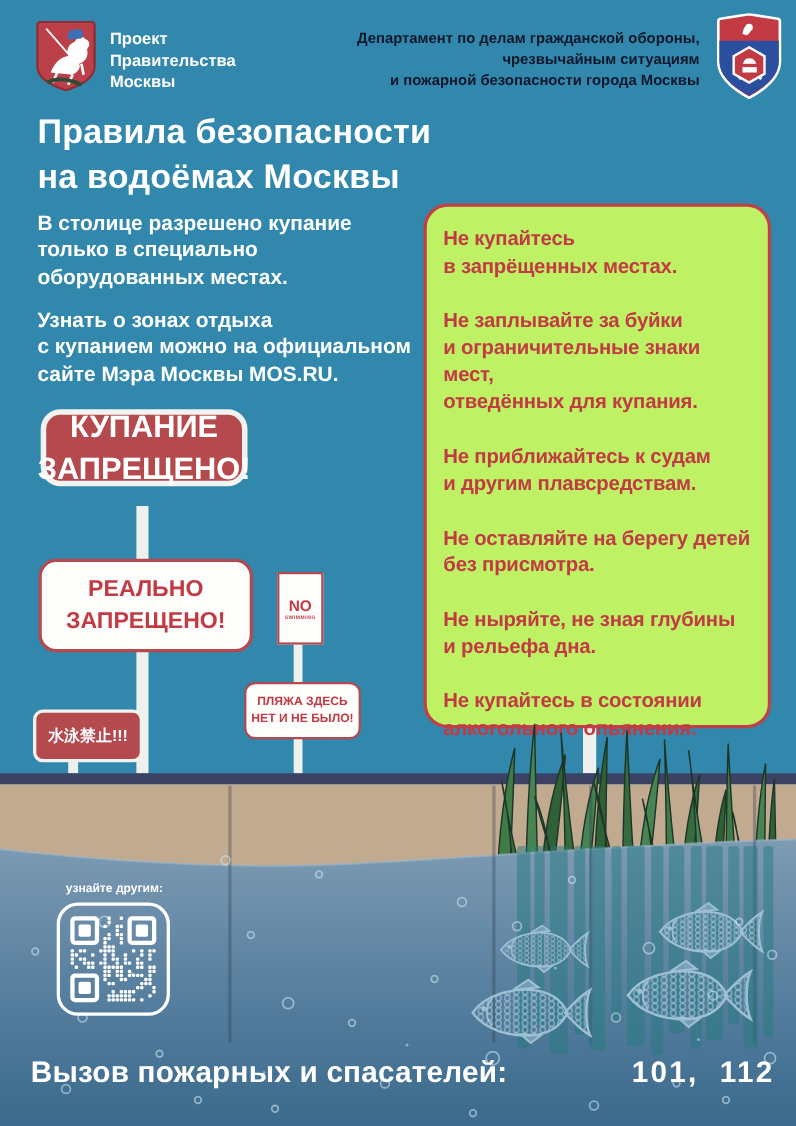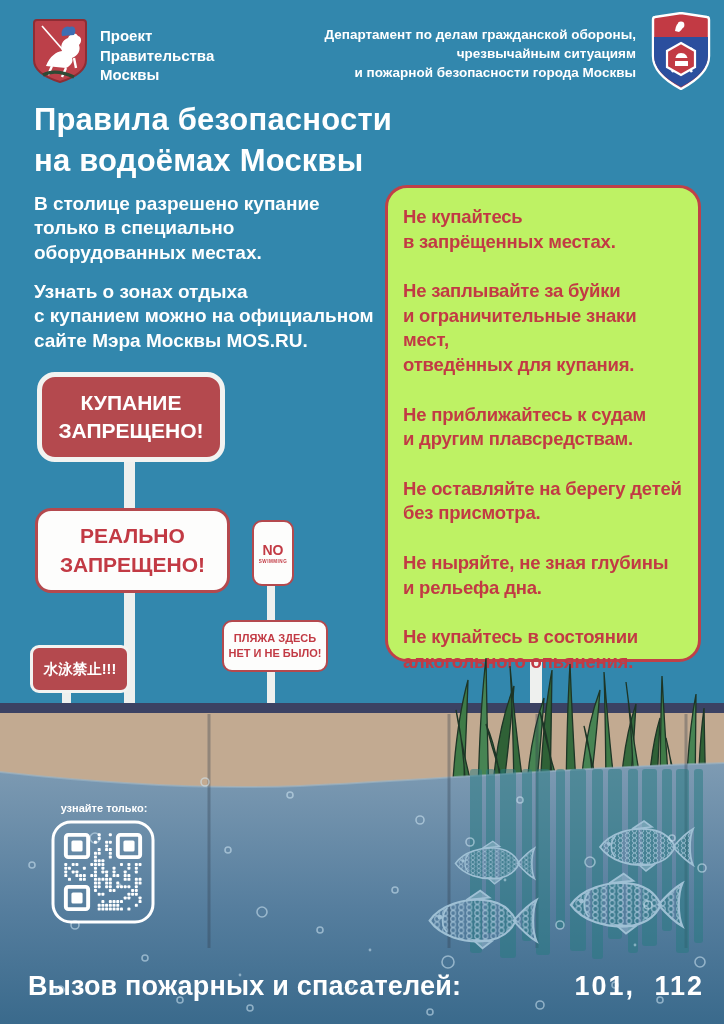--- a/index.html
+++ b/index.html
@@ -5,55 +5,55 @@
   html,body{margin:0;padding:0;background:#222;}
   .poster{
     position:relative;width:724px;height:1024px;overflow:hidden;
     background:#3287ad;
     font-family:"Liberation Sans","DejaVu Sans",sans-serif;
     -webkit-font-smoothing:antialiased;
   }
   .pre{white-space:pre-line;}
   
   .hdr-left-text{position:absolute;left:100px;top:26px;color:#fff;font-weight:bold;font-size:15px;line-height:1.3;}
-  .hdr-right-text{position:absolute;right:88px;top:26px;width:400px;text-align:right;color:#ffffff;font-weight:bold;font-size:13.5px;line-height:1.4;}
+  .hdr-right-text{position:absolute;right:88px;top:26px;width:400px;text-align:right;color:#0f172a;font-weight:bold;font-size:13.5px;line-height:1.4;}
   .logo-left{position:absolute;left:32px;top:18px;}
   .logo-right{position:absolute;left:650px;top:12px;}
   
   .title{position:absolute;left:34px;top:100px;color:#fff;font-weight:bold;font-size:31px;line-height:1.32;letter-spacing:.2px;}
   .intro{position:absolute;left:34px;color:#fff;font-weight:bold;font-size:19px;line-height:1.28;}
   .intro.p1{top:192px;} .intro.p2{top:280px;}
   
   .sign{position:absolute;display:flex;align-items:center;justify-content:center;text-align:center;box-sizing:border-box;font-weight:bold;}
   .sign-red{background:#b4494e;border:5px solid #f2f3f1;color:#fff;}
   .sign-white{background:#fdfdfc;border:3px solid #b4494e;color:#c23a44;}
-  .sign1{left:37px;top:372px;width:188px;height:90px;border-radius:18px;font-size:21px;line-height:1.35;}
+  .sign1{left:37px;top:372px;width:188px;height:70px;border-radius:18px;font-size:28px;line-height:1.35;}
   .sign2{left:35px;top:508px;width:195px;height:85px;border-radius:16px;font-size:21px;line-height:1.35;}
-  .sign3{left:252px;top:520px;width:42px;height:66px;border-radius:10px;border-width:2.5px;flex-direction:column;}
+  .sign3{left:252px;top:520px;width:42px;height:66px;border-radius:0;border-width:2.5px;flex-direction:column;}
   .sign3 .no{font-size:14px;line-height:1;}
   .sign3 .sw{font-size:4.6px;letter-spacing:.5px;margin-top:2px;}
   .sign4{left:222px;top:620px;width:106px;height:52px;border-radius:10px;border-width:2.5px;font-size:11px;line-height:1.35;}
   .sign5{left:30px;top:645px;width:100px;height:48px;border-radius:9px;border-width:3.5px;font-size:14.5px;}
   .post{position:absolute;background:#eef0ee;}
   
   .panel{position:absolute;left:385px;top:185px;width:316px;height:477px;box-sizing:border-box;
     background:#bef264;border:3px solid #c04048;border-radius:22px;padding:17px 12px 0 15px;}
   .rule{color:#c23a44;font-weight:bold;font-size:18.5px;line-height:1.33;margin-bottom:25px;letter-spacing:-.2px;}
   
   .band{position:absolute;left:0;top:703px;width:724px;height:10px;background:#3b4263;}
   .sand{position:absolute;left:0;top:713px;width:724px;height:311px;background:#c2aa91;}
   .reeds{position:absolute;left:430px;top:640px;}
   .water{position:absolute;left:0;top:752px;}
   .uw{position:absolute;left:0;top:703px;}
   
   .qr-label{position:absolute;left:40px;top:802px;width:128px;text-align:center;color:#fff;font-weight:bold;font-size:11px;}
   .qr{position:absolute;left:51px;top:820px;}
   
   .footer{position:absolute;left:28px;top:960px;width:676px;display:flex;justify-content:space-between;align-items:baseline;
-    color:#fff;font-weight:bold;font-size:27px;letter-spacing:.2px;margin-top:11px;}
+    color:#fff;font-weight:bold;font-size:27px;letter-spacing:.2px;}
   .footer .nums{letter-spacing:2px;word-spacing:10px;}
 </style>
 </head>
 <body>
 
 <div class="poster">
 
   <svg class="logo-left" width="56" height="66" viewBox="0 0 56 66">
     <path d="M28 2 L51 2 Q54 2 54 5 L54 42 Q54 56 28 64 Q2 56 2 42 L2 5 Q2 2 5 2 Z" fill="#bc4049" stroke="#8e2d34" stroke-width="2"></path>
     <path d="M14 48 C18 38 24 34 30 33 C28 28 30 22 36 20 C38 15 44 14 46 18 C50 19 50 24 47 27 C49 32 46 38 40 40 C42 44 38 48 34 50 Z" fill="#ffffff"></path>
@@ -235,21 +235,21 @@
         <circle cx="430" cy="309" r="3" fill="none" stroke="rgba(210,232,244,0.55)" stroke-width="1.6"></circle>
         <circle cx="660" cy="297" r="3" fill="none" stroke="rgba(210,232,244,0.55)" stroke-width="1.6"></circle>
         <circle cx="120" cy="182" r="1.4" fill="rgba(210,232,244,0.5)"></circle>
         <circle cx="370" cy="247" r="1.4" fill="rgba(210,232,244,0.5)"></circle>
         <circle cx="505" cy="177" r="1.4" fill="rgba(210,232,244,0.5)"></circle>
         <circle cx="635" cy="242" r="1.4" fill="rgba(210,232,244,0.5)"></circle>
         <circle cx="240" cy="272" r="1.4" fill="rgba(210,232,244,0.5)"></circle>
       </g>
   </svg>
 
-  <div class="qr-label">узнайте только:</div>
+  <div class="qr-label">узнайте другим:</div>
   <svg class="qr" id="qr-svg" width="104" height="104" viewBox="0 0 104 104">
       <rect x="2" y="2" width="100" height="100" rx="18" fill="none" stroke="#ffffff" stroke-width="3"></rect>
       <rect x="46.67857142857143" y="13.25" width="3.0142857142857142" height="3.0142857142857142" rx="0.9" fill="#ffffff"></rect>
       <rect x="57.82142857142857" y="13.25" width="3.0142857142857142" height="3.0142857142857142" rx="0.9" fill="#ffffff"></rect>
       <rect x="46.67857142857143" y="16.964285714285715" width="3.0142857142857142" height="3.0142857142857142" rx="0.9" fill="#ffffff"></rect>
       <rect x="42.964285714285715" y="20.67857142857143" width="3.0142857142857142" height="3.0142857142857142" rx="0.9" fill="#ffffff"></rect>
       <rect x="54.10714285714286" y="20.67857142857143" width="3.0142857142857142" height="3.0142857142857142" rx="0.9" fill="#ffffff"></rect>
       <rect x="57.82142857142857" y="20.67857142857143" width="3.0142857142857142" height="3.0142857142857142" rx="0.9" fill="#ffffff"></rect>
       <rect x="54.10714285714286" y="24.392857142857142" width="3.0142857142857142" height="3.0142857142857142" rx="0.9" fill="#ffffff"></rect>
       <rect x="46.67857142857143" y="28.107142857142858" width="3.0142857142857142" height="3.0142857142857142" rx="0.9" fill="#ffffff"></rect>

